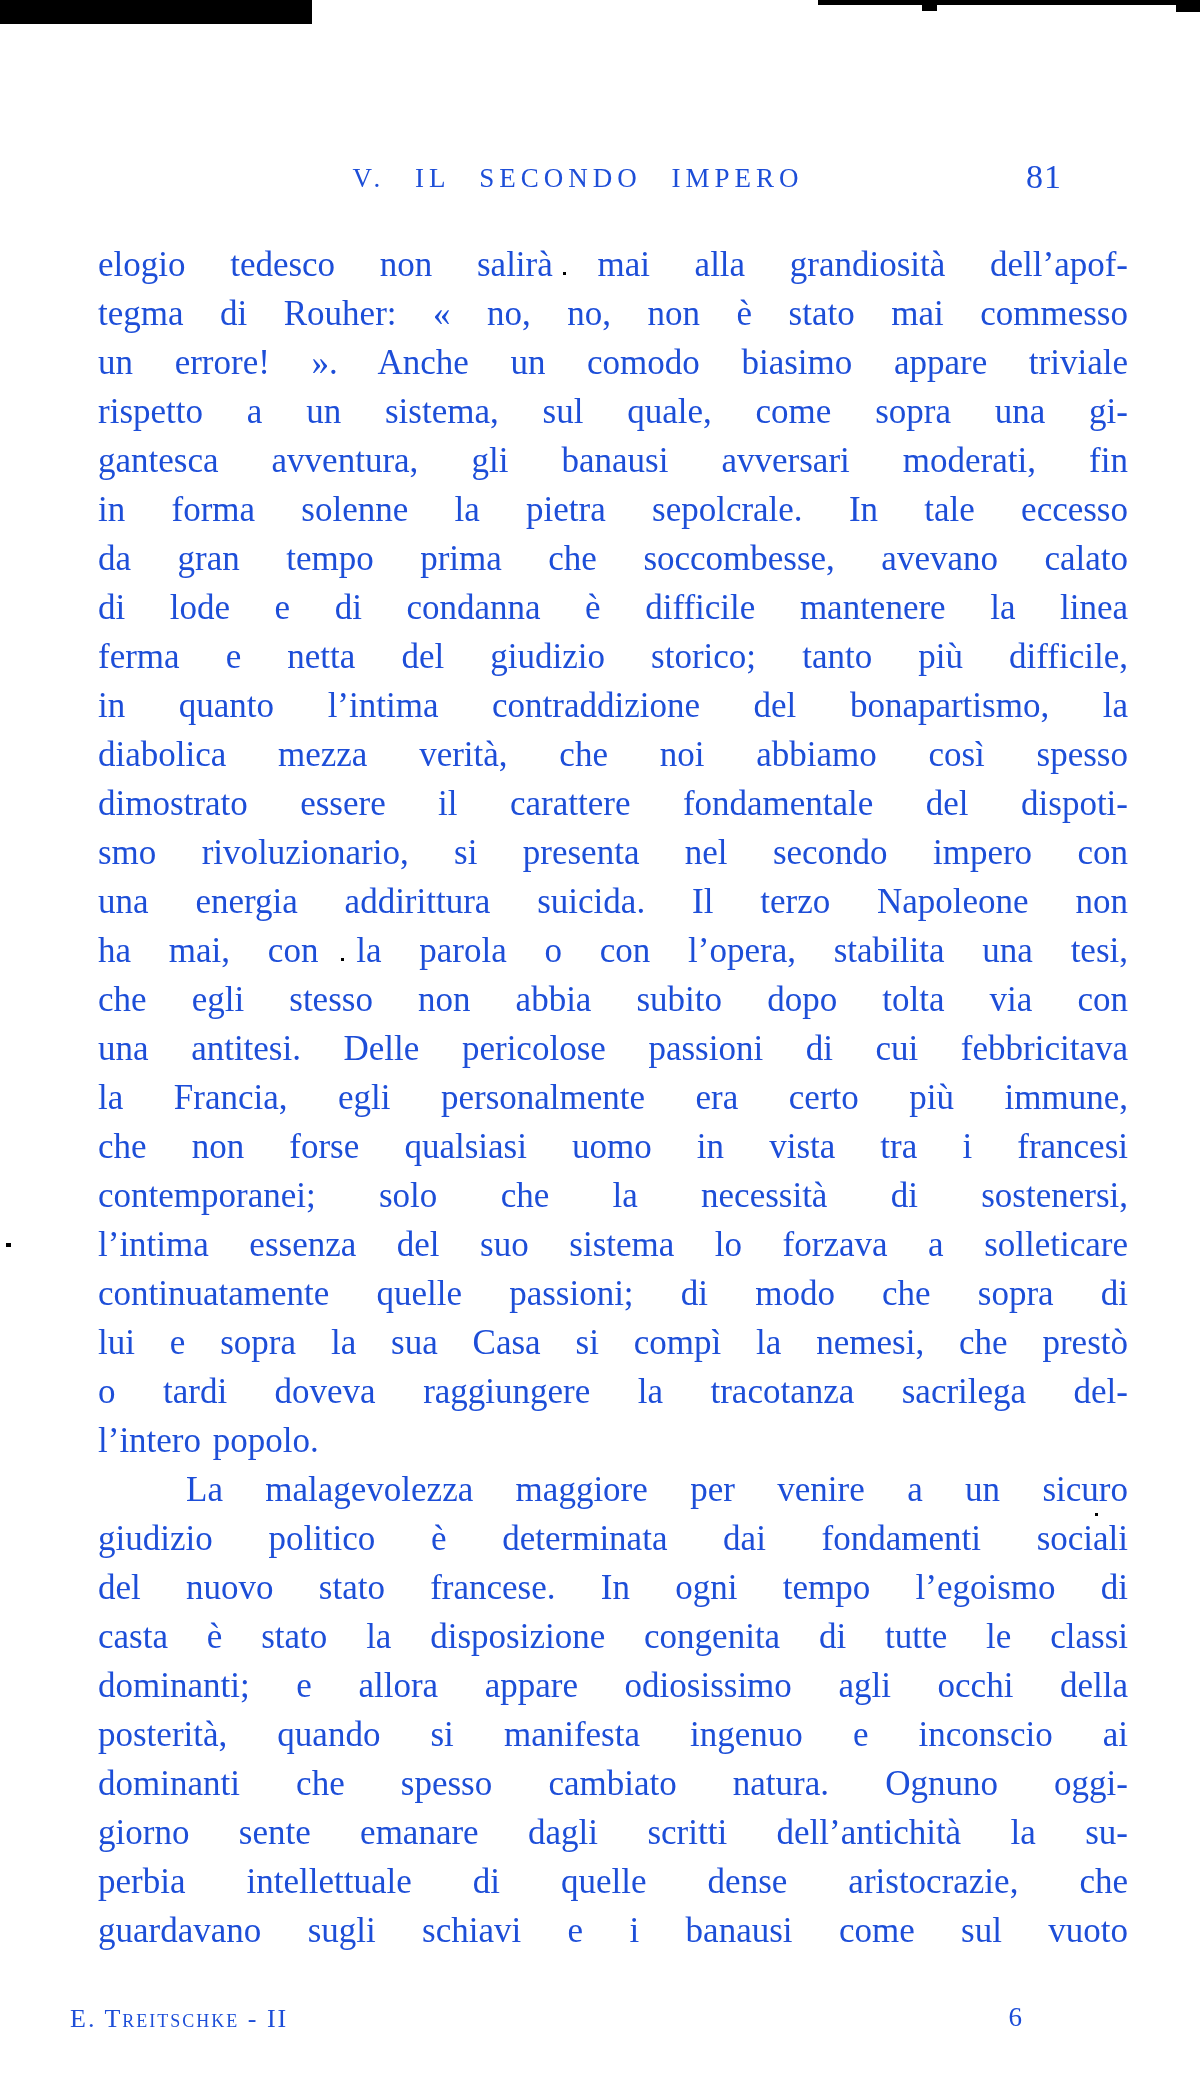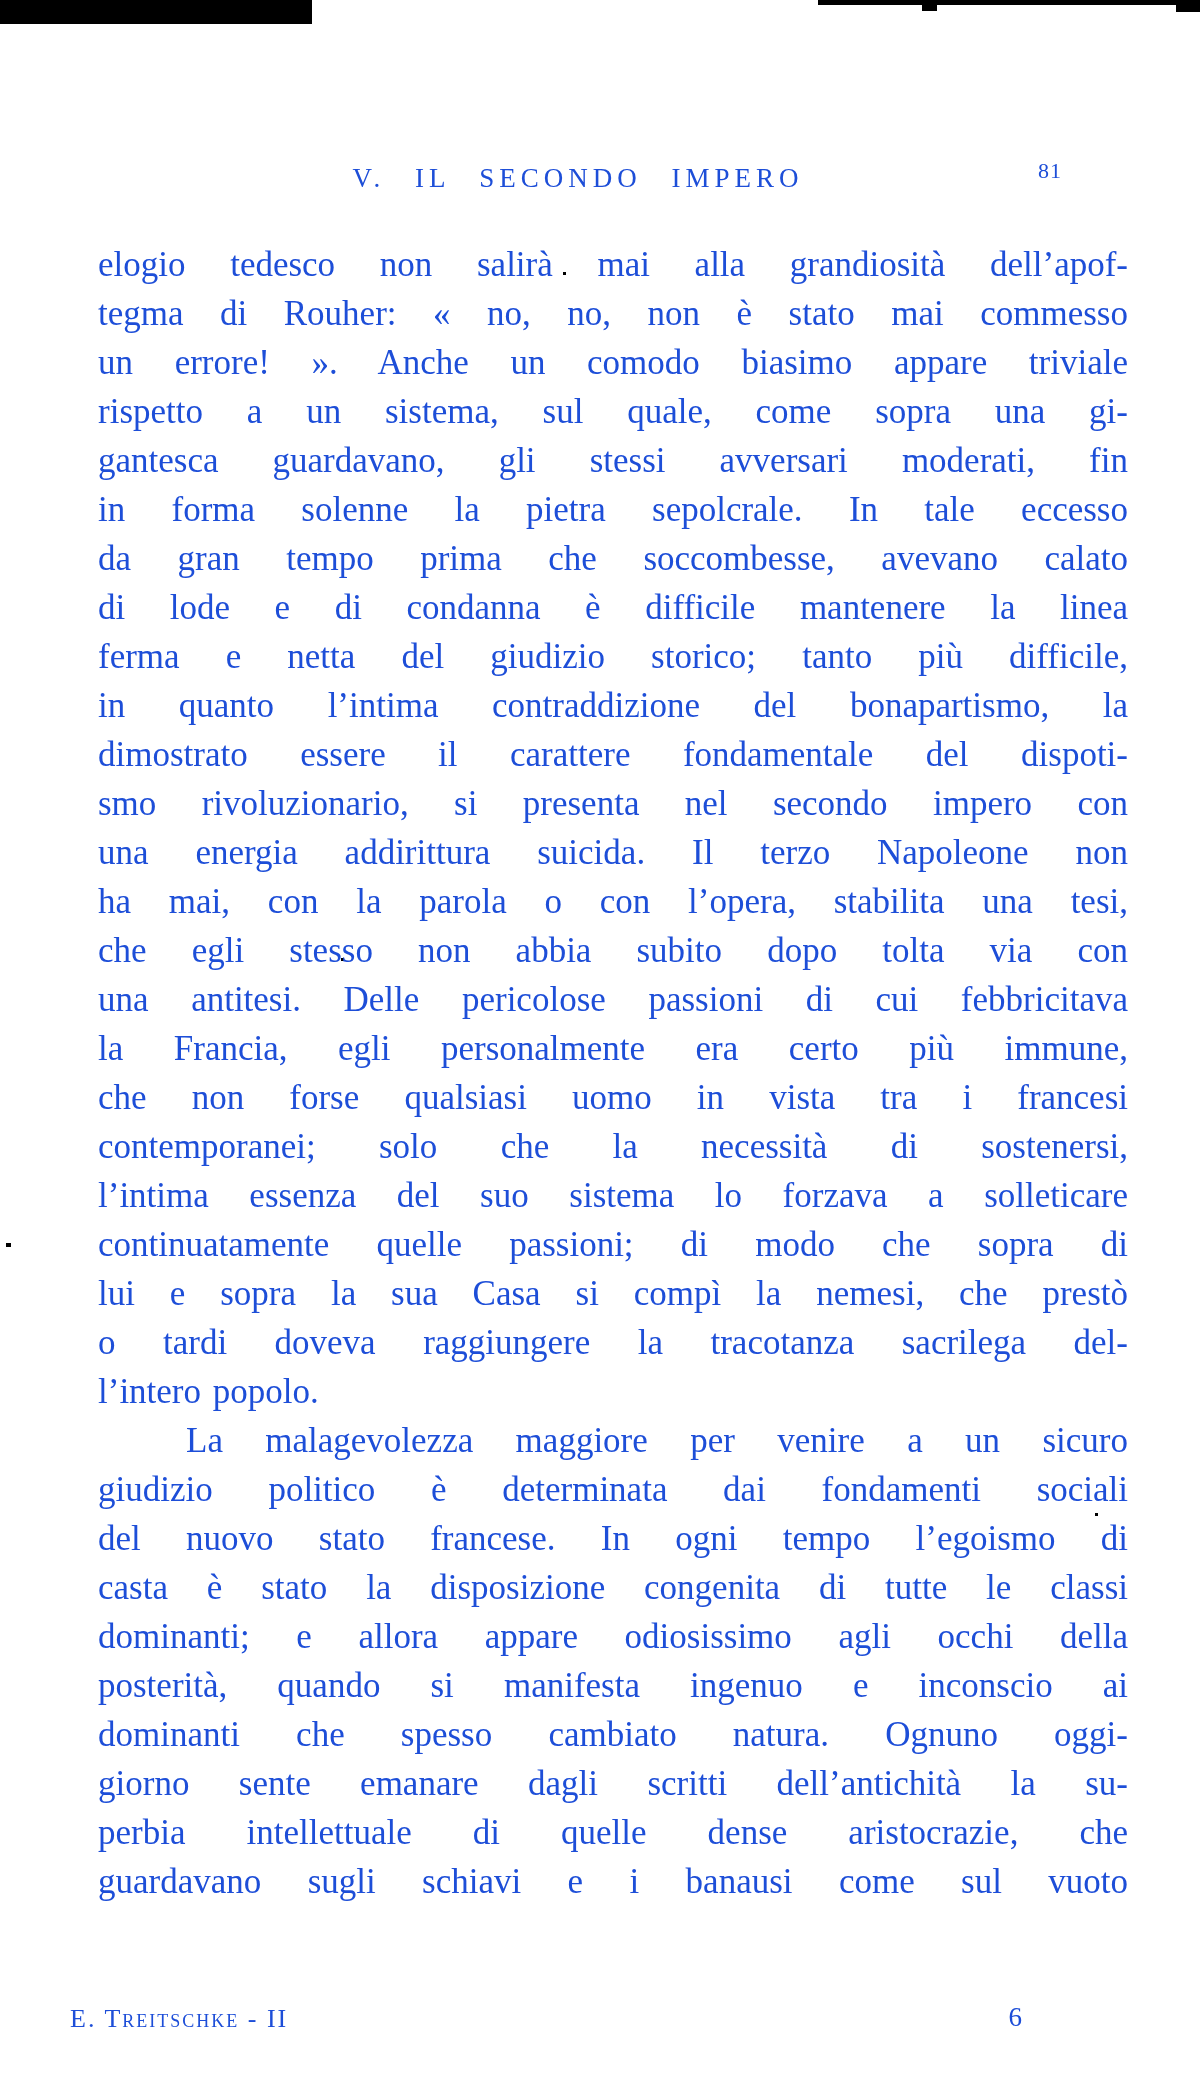--- a/index.html
+++ b/index.html
@@ -37,21 +37,21 @@
     left: 578px; top: 163px;
     transform: translateX(-50%);
     font-size: 27px;
     letter-spacing: 5px;
     word-spacing: 18px;
     white-space: nowrap;
   }
   .page-number {
     position: absolute;
     top: 158px; right: 138px;
-    font-size: 22px;
+    font-size: 34px;
     letter-spacing: 1px;
   }
 
   
   .body-text {
     position: absolute;
     left: 76px; top: 240px;
     width: 1052px;
     font-size: 35px;
     line-height: 49px;
@@ -102,26 +102,27 @@
     <span class="running-title">V. IL SECONDO IMPERO</span>
     <span class="page-number">81</span>
   </header>
 
   <main class="body-text">
       <div class="para flush-last">
         <div class="line">elogio tedesco non salirà mai alla grandiosità dell’apof-</div>
         <div class="line">tegma di Rouher: « no, no, non è stato mai commesso</div>
         <div class="line">un errore! ». Anche un comodo biasimo appare triviale</div>
         <div class="line">rispetto a un sistema, sul quale, come sopra una gi-</div>
-        <div class="line">gantesca guardavano, gli stessi avversari moderati, fin</div>
+        <div class="line">gantesca avventura, gli banausi avversari moderati, fin</div>
         <div class="line">in forma solenne la pietra sepolcrale. In tale eccesso</div>
         <div class="line">da gran tempo prima che soccombesse, avevano calato</div>
         <div class="line">di lode e di condanna è difficile mantenere la linea</div>
         <div class="line">ferma e netta del giudizio storico; tanto più difficile,</div>
         <div class="line">in quanto l’intima contraddizione del bonapartismo, la</div>
+        <div class="line">diabolica mezza verità, che noi abbiamo così spesso</div>
         <div class="line">dimostrato essere il carattere fondamentale del dispoti-</div>
         <div class="line">smo rivoluzionario, si presenta nel secondo impero con</div>
         <div class="line">una energia addirittura suicida. Il terzo Napoleone non</div>
         <div class="line">ha mai, con la parola o con l’opera, stabilita una tesi,</div>
         <div class="line">che egli stesso non abbia subito dopo tolta via con</div>
         <div class="line">una antitesi. Delle pericolose passioni di cui febbricitava</div>
         <div class="line">la Francia, egli personalmente era certo più immune,</div>
         <div class="line">che non forse qualsiasi uomo in vista tra i francesi</div>
         <div class="line">contemporanei; solo che la necessità di sostenersi,</div>
         <div class="line">l’intima essenza del suo sistema lo forzava a solleticare</div>

